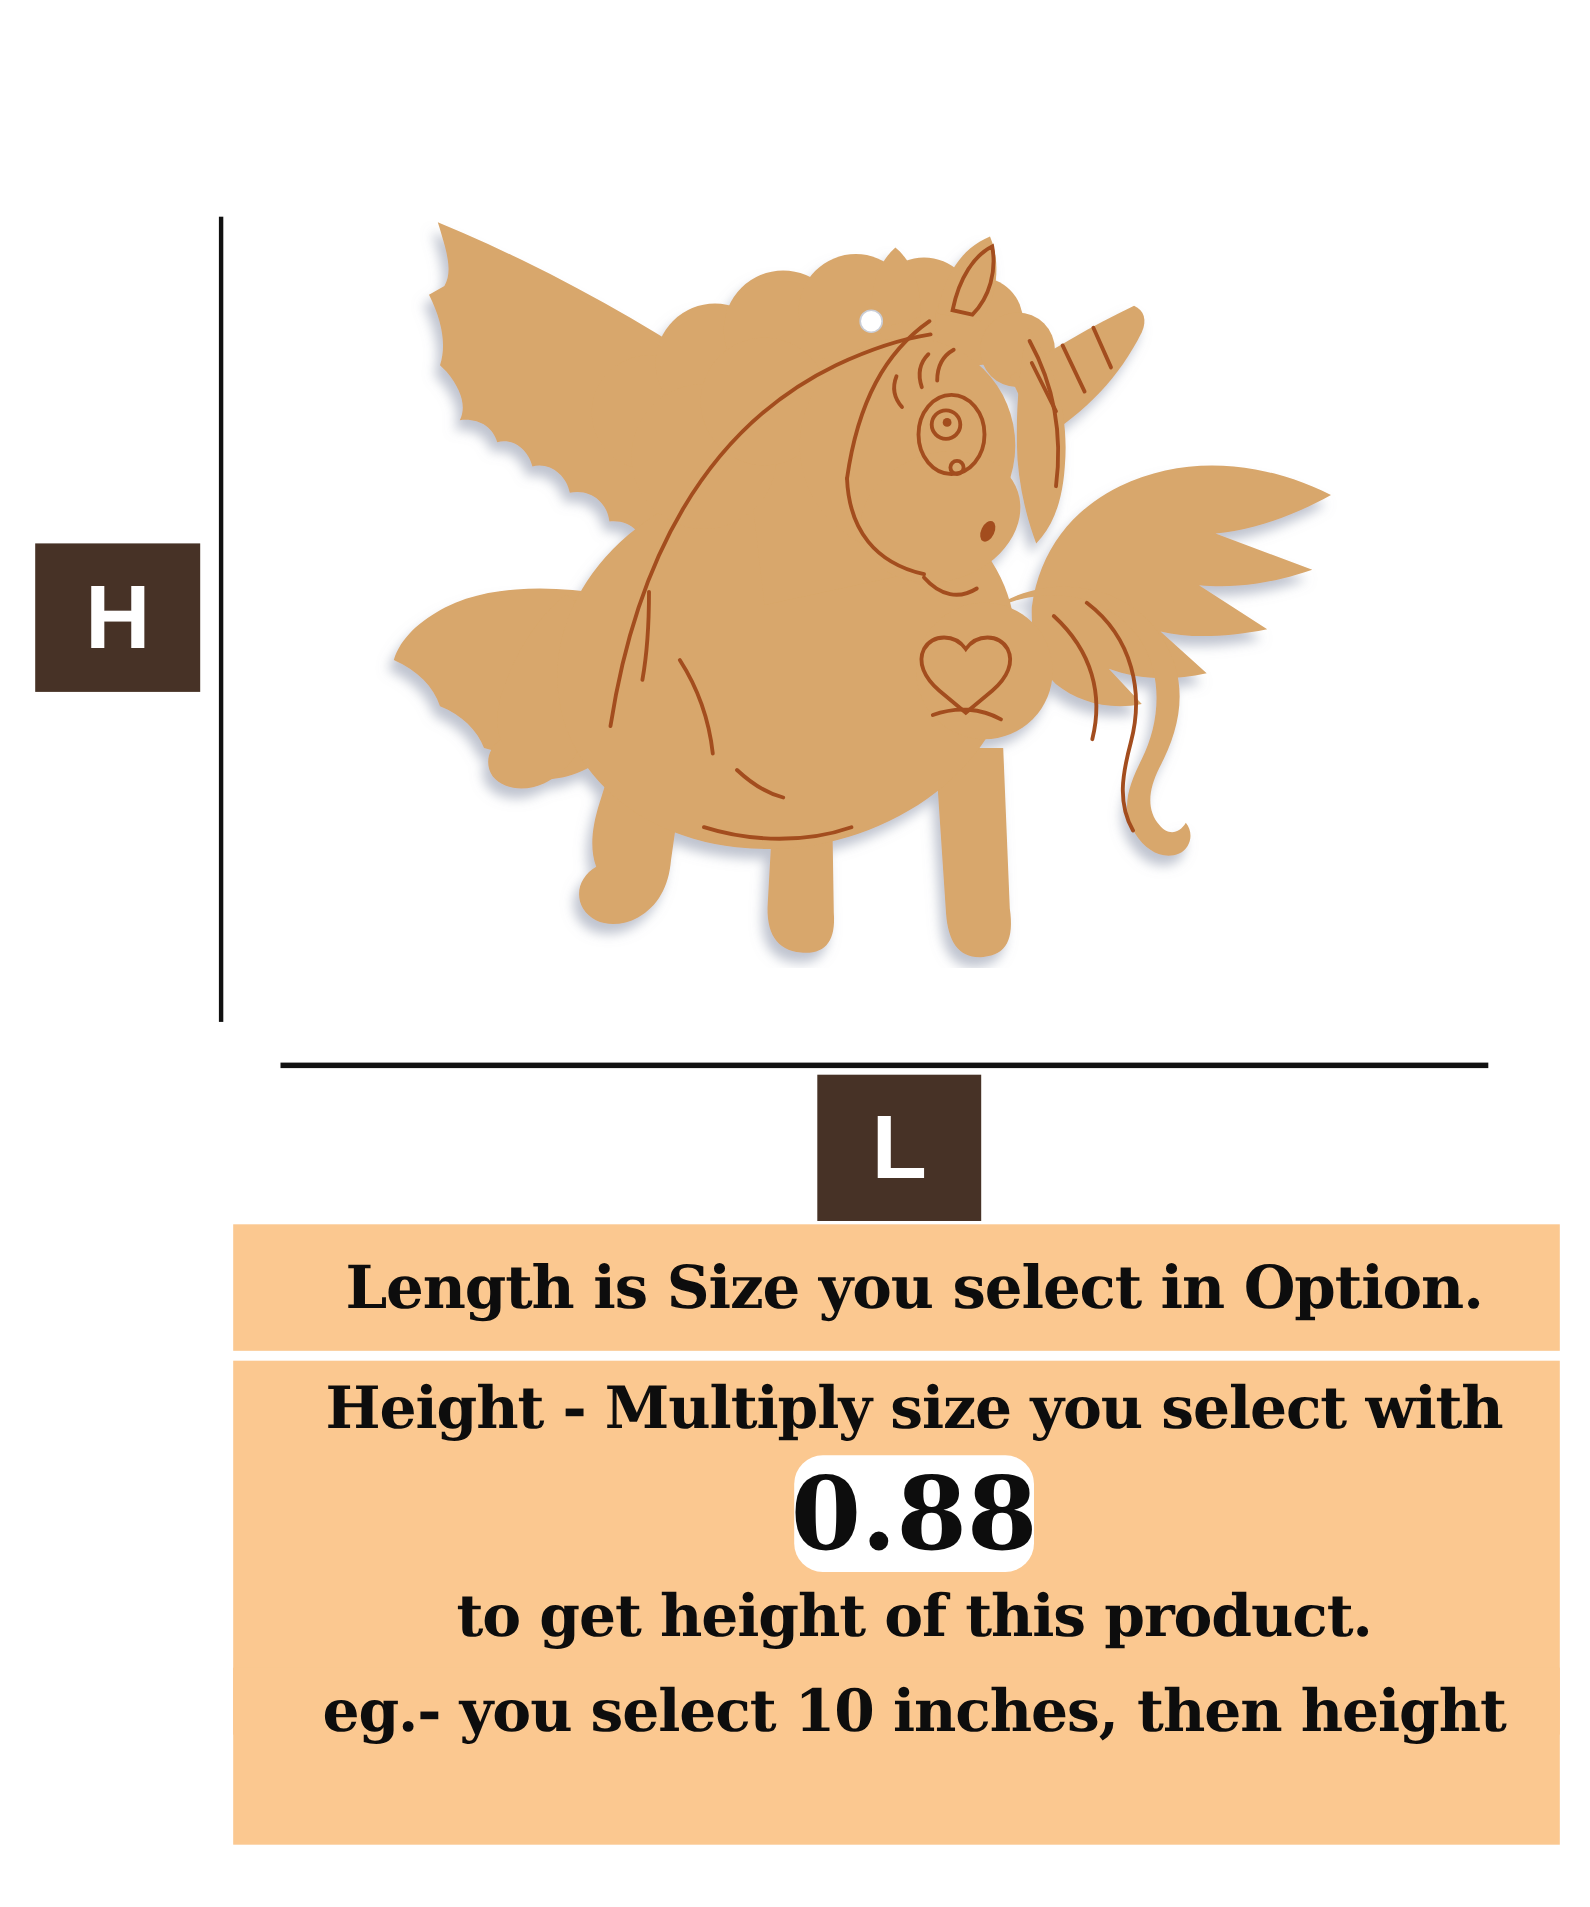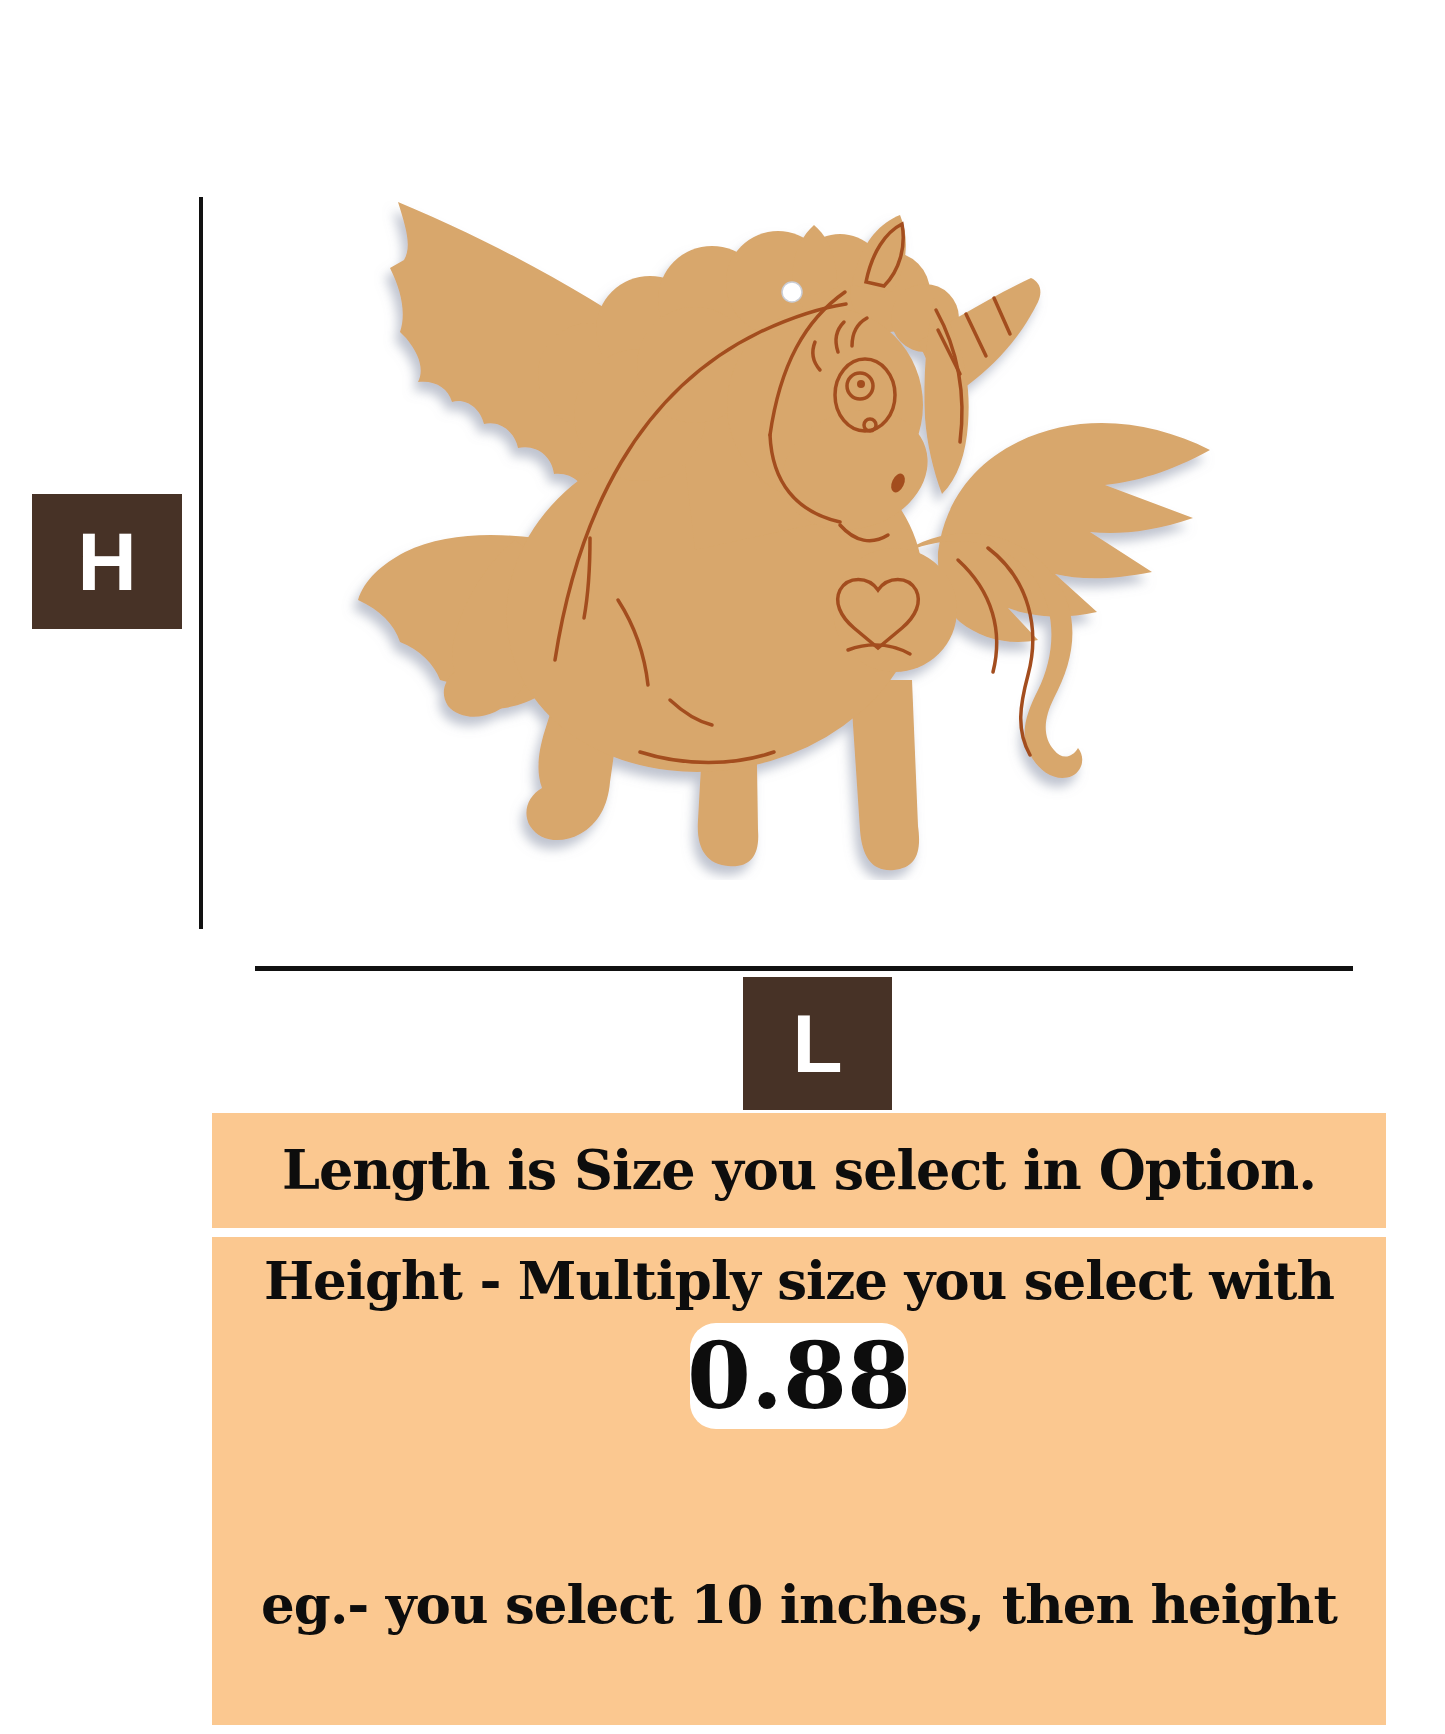--- a/index.html
+++ b/index.html
@@ -37,32 +37,33 @@
   .engrave-fill{fill:var(--engrave,#A34D1E);stroke:none;}
   
   .bar{
     position:absolute;left:212px;width:1174px;
     background:var(--peach,#FBC890);
     color:var(--ink,#0D0D0D);
     font-weight:700;
     text-align:center;
     letter-spacing:-1px;
     white-space:nowrap;
+    padding-left:32px;
   }
   .bar1{top:1113px;height:115px;font-size:54px;line-height:115px;}
   .bar2{top:1237px;height:340px;font-size:53px;}
   .bar2 .row1{height:86px;display:flex;align-items:center;justify-content:center;}
   .bar2 .row3{height:80px;display:flex;align-items:center;justify-content:center;}
   .mult-box{
     width:218px;height:106px;margin:0 auto;
     background:#ffffff;
     display:flex;align-items:center;justify-content:center;
     font-size:92px;font-weight:700;letter-spacing:0;border-radius:26px;
   }
-  .bar3{top:1516px;height:161px;font-size:53px;margin-top:48px;}
+  .bar3{top:1516px;height:161px;font-size:53px;}
   .bar3 .line{height:80px;display:flex;align-items:center;justify-content:center;}
 </style>
 </head>
 <body>
 
 <div class="stage">
 
   <div class="dim-box h-box">
     <span>H</span>
   </div>
@@ -250,19 +251,20 @@
 
   <div class="bar bar1">
     <span>Length is Size you select in Option.</span>
   </div>
 
   <div class="bar bar2">
     <div class="row1">Height - Multiply size you select with</div>
     <div class="mult-box">
       <span>0.88</span>
     </div>
+    <div class="row3">to get height of this product.</div>
   </div>
 
   <div class="bar bar3">
     <div class="line">eg.- you select 10 inches, then height</div>
   </div>
 
 </div>
 
 </body></html>

